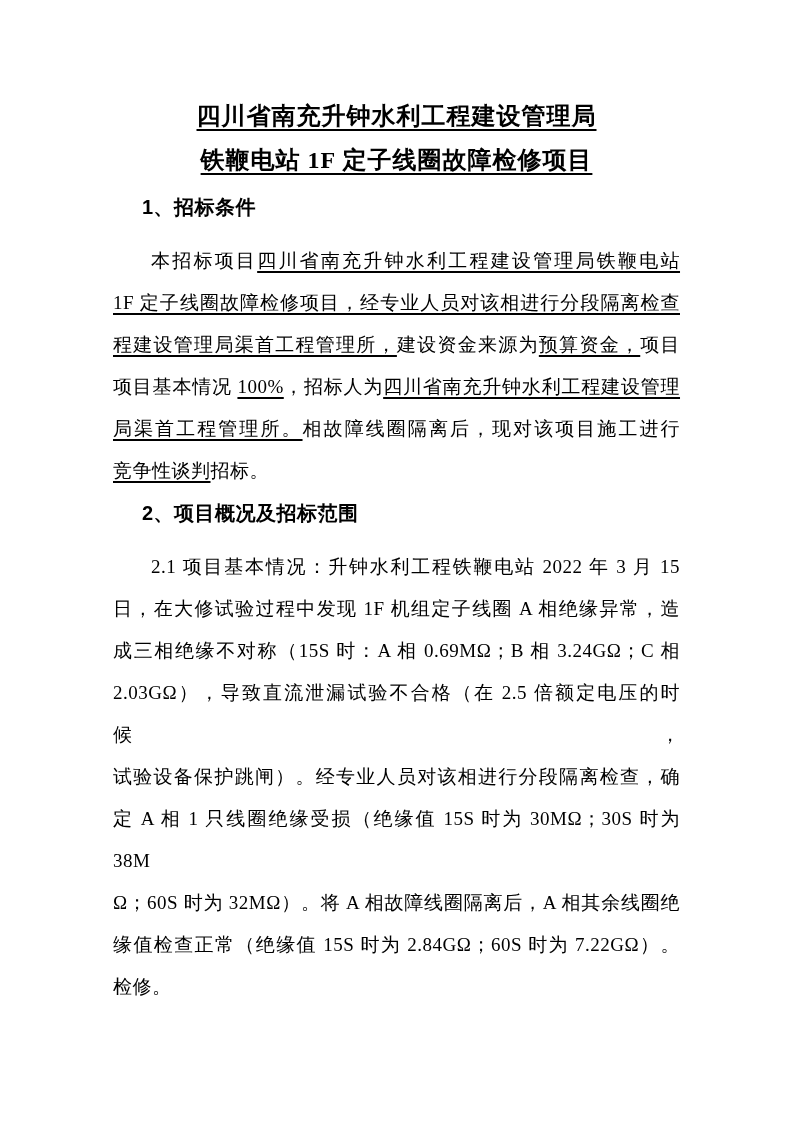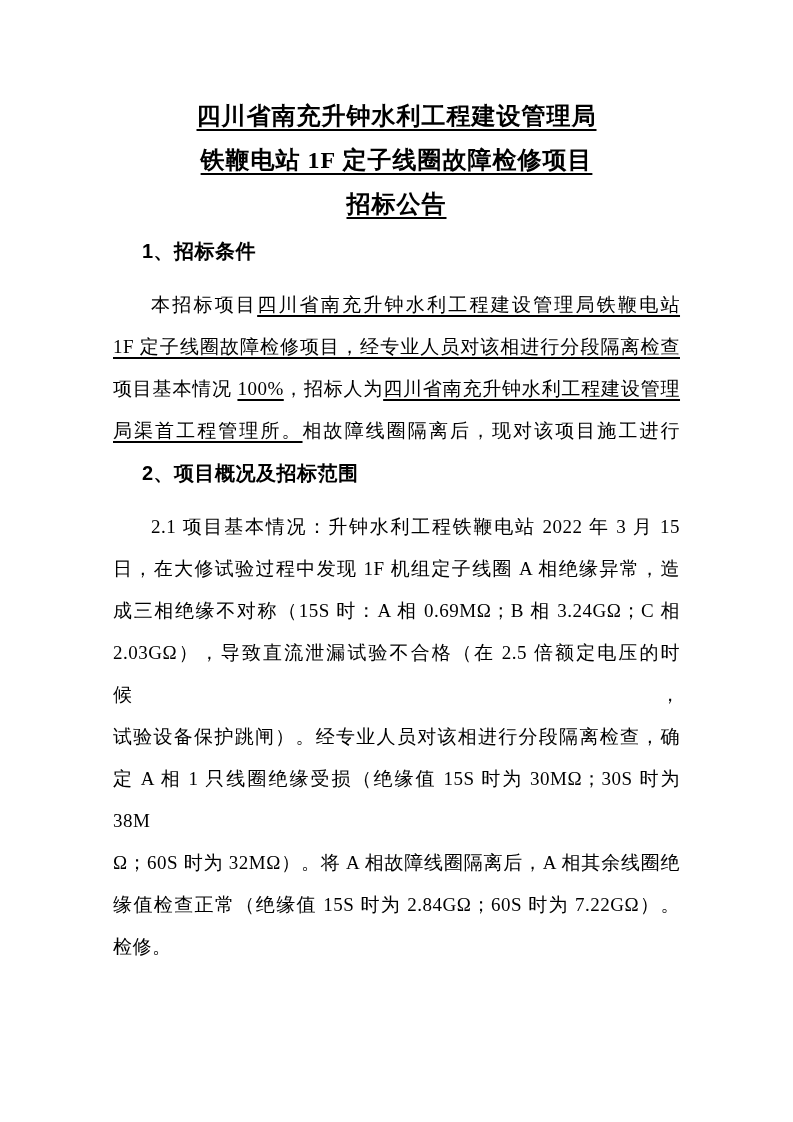--- a/index.html
+++ b/index.html
@@ -63,28 +63,29 @@
     text-underline-offset: 4px;
   }
 </style>
 </head>
 <body>
 
 <div class="page">
   <div class="title-block">
       <div class="title-line"><span class="u-title">四川省南充升钟水利工程建设管理局</span></div>
       <div class="title-line"><span class="u-title">铁鞭电站 1F 定子线圈故障检修项目</span></div>
-      <div class="title-line"><span class="u-title">招标公告</span></div>
     </div>
   <div class="doc-body">
       <div class="heading">1、招标条件</div>
       <div class="line just indent"><span>本招标项目</span><span class="u">四川省南充升钟水利工程建设管理局铁鞭电站</span></div>
       <div class="line just"><span class="u">1F 定子线圈故障检修项目，经专业人员对该相进行分段隔离检查</span></div>
+      <div class="line just"><span class="u">程建设管理局渠首工程管理所，</span><span>建设资金来源为</span><span class="u">预算资金，</span><span>项目</span></div>
       <div class="line just"><span>项目基本情况 </span><span class="u">100%</span><span>，招标人为</span><span class="u">四川省南充升钟水利工程建设管理</span></div>
       <div class="line just"><span class="u">局渠首工程管理所。</span><span>相故障线圈隔离后，现对该项目施工进行</span></div>
+      <div class="line"><span class="u">竞争性谈判</span><span>招标。</span></div>
       <div class="heading">2、项目概况及招标范围</div>
       <div class="line just indent"><span>2.1 项目基本情况：升钟水利工程铁鞭电站 2022 年 3 月 15</span></div>
       <div class="line just"><span>日，在大修试验过程中发现 1F 机组定子线圈 A 相绝缘异常，造</span></div>
       <div class="line just"><span>成三相绝缘不对称（15S 时：A 相 0.69MΩ；B 相 3.24GΩ；C 相</span></div>
       <div class="line just"><span>2.03GΩ），导致直流泄漏试验不合格（在 2.5 倍额定电压的时候，</span></div>
       <div class="line just"><span>试验设备保护跳闸）。经专业人员对该相进行分段隔离检查，确</span></div>
       <div class="line just"><span>定 A 相 1 只线圈绝缘受损（绝缘值 15S 时为 30MΩ；30S 时为 38M</span></div>
       <div class="line just"><span>Ω；60S 时为 32MΩ）。将 A 相故障线圈隔离后，A 相其余线圈绝</span></div>
       <div class="line just"><span>缘值检查正常（绝缘值 15S 时为 2.84GΩ；60S 时为 7.22GΩ）。</span></div>
       <div class="line"><span>检修。</span></div>

